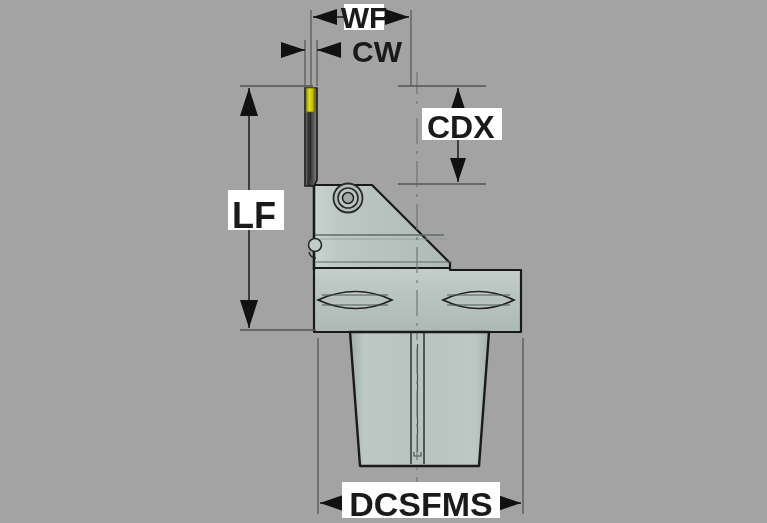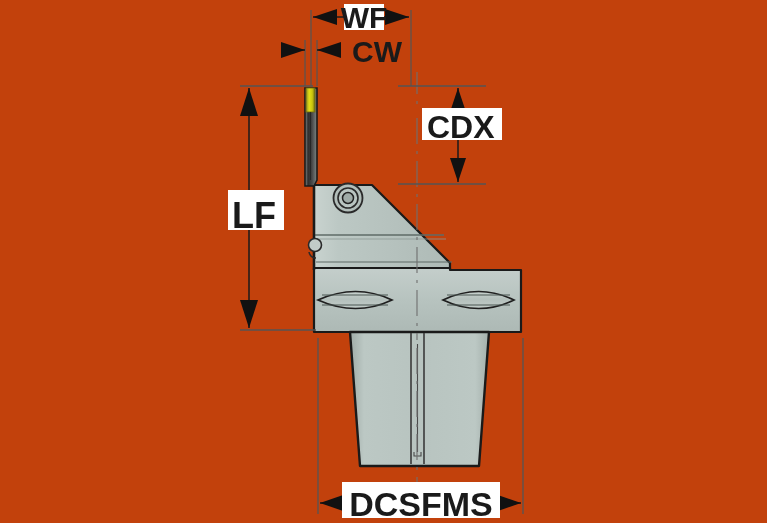--- a/index.html
+++ b/index.html
@@ -10,21 +10,21 @@
   body {
     width: 767px;
     height: 523px;
     overflow: hidden;
     font-family: "Liberation Sans", sans-serif;
   }
   #drawing-root {
     position: relative;
     width: 767px;
     height: 523px;
-    background: #c2410c;
+    background: #a3a3a3;
     text-decoration: underline;
   }
   #drawing-svg {
     position: absolute;
     left: 0;
     top: 0;
     display: block;
   }
   .dim-label {
     font-family: "Liberation Sans", sans-serif;

